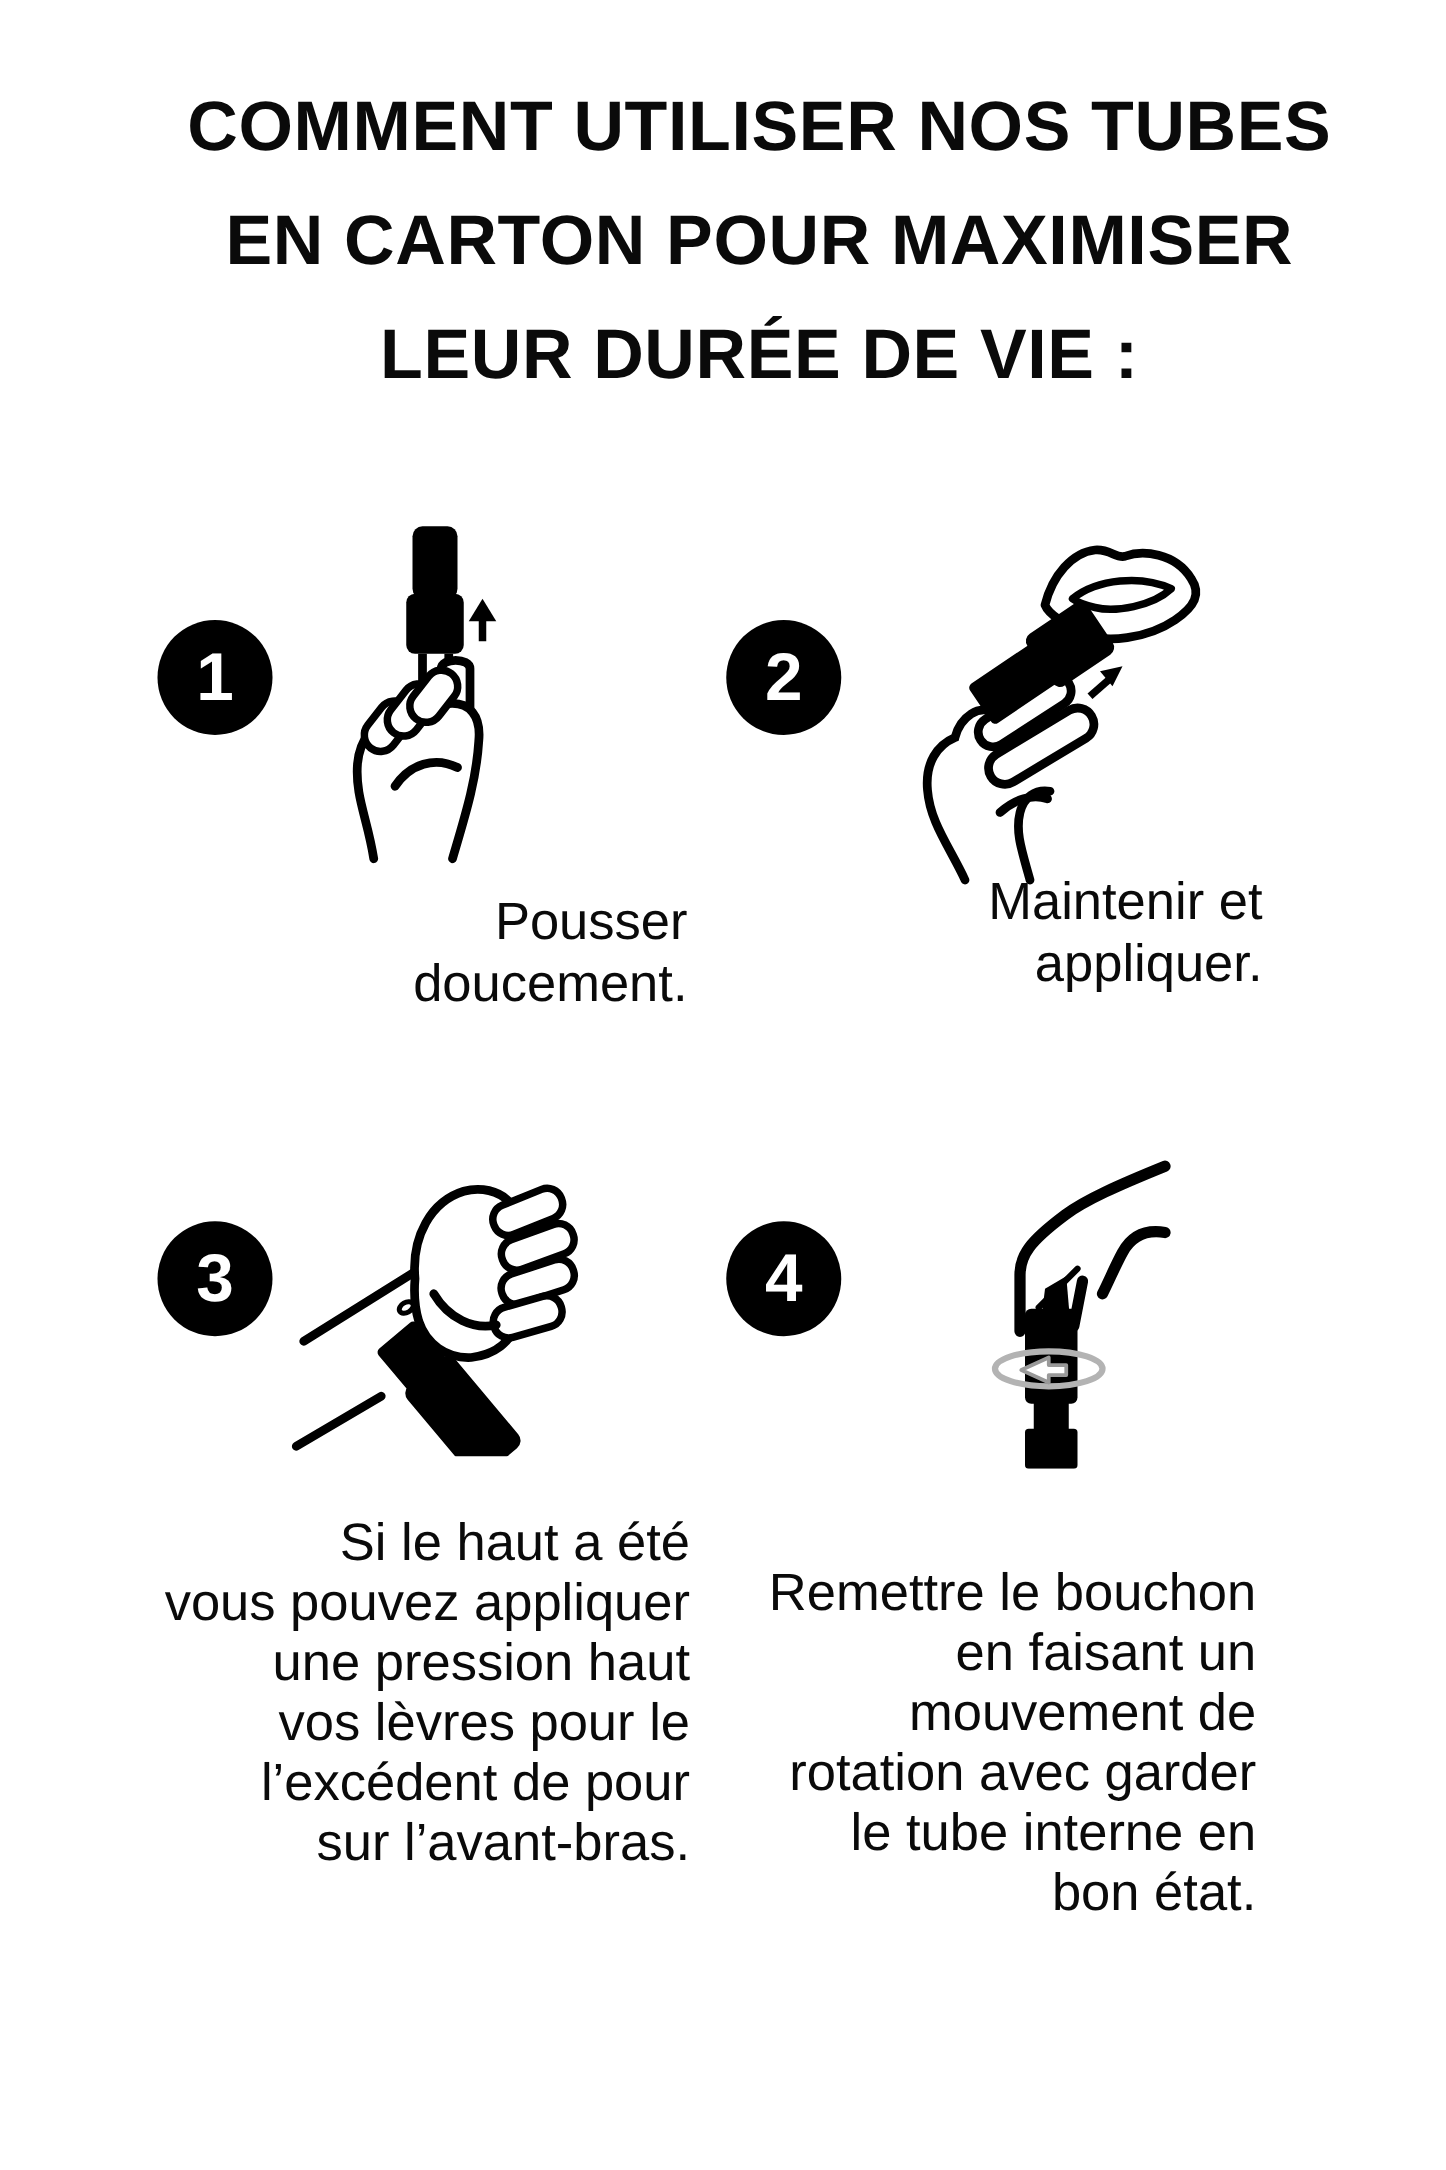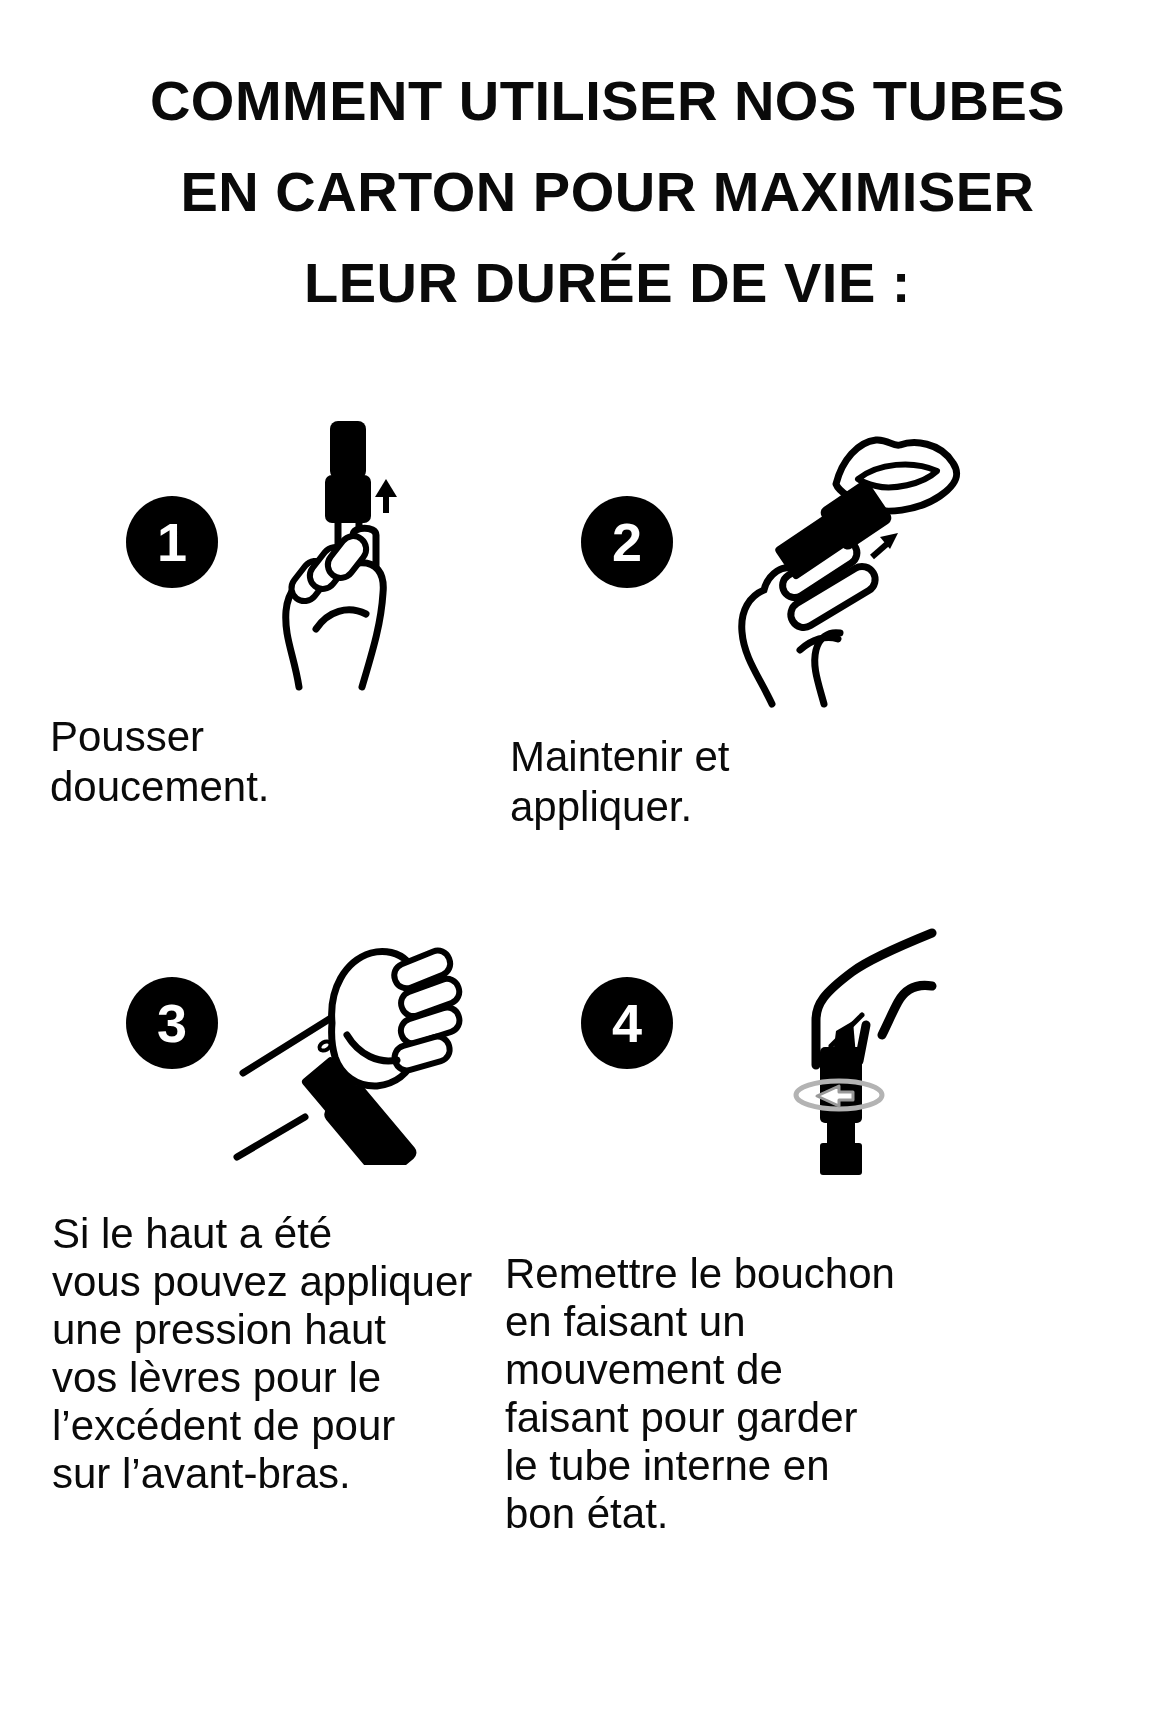--- a/index.html
+++ b/index.html
@@ -20,34 +20,34 @@
     padding-left:29px;
   }
   .badge {
     position:absolute; width:92px; height:92px; border-radius:50%;
     background:#000; color:#fff;
     display:flex; align-items:center; justify-content:center;
     font-size:54px; font-weight:700;
   }
   .illustration { position:absolute; }
   .caption {
-    position:absolute; text-align:left;
+    position:absolute; text-align:right;
     font-size:42px; line-height:50px; color:#0a0a0a;
   }
   .caption.tight { line-height:48px; }
   .b1 { left:126px; top:496px; }
   .b2 { left:581px; top:496px; }
   .b3 { left:126px; top:977px; }
   .b4 { left:581px; top:977px; }
   .i1 { left:258px; top:383px; width:168px; height:308px; }
   .i2 { left:700px; top:390px; width:330px; height:330px; }
   .i3 { left:225px; top:865px; width:280px; height:300px; }
   .i4 { left:690px; top:855px; width:280px; height:320px; }
   .c1 { left:50px;  top:712px;  width:500px; }
-  .c2 { left:510px; top:732px;  width:500px; }
+  .c2 { left:510px; top:696px;  width:500px; }
   .c3 { left:52px;  top:1210px; width:500px; }
   .c4 { left:505px; top:1210px; width:500px;margin-top:40px; }
 </style>
 </head>
 <body>
 
 <div class="title">
   <div>COMMENT UTILISER NOS TUBES</div>
   <div>EN CARTON POUR MAXIMISER</div>
   <div>LEUR DURÉE DE VIE :</div>
@@ -167,16 +167,16 @@
   <rect x="137" y="266" width="28" height="24" fill="#000"></rect>
   <rect x="130" y="288" width="42" height="32" rx="3" fill="#000"></rect>
 
   <ellipse cx="149" cy="240" rx="43" ry="14" fill="none" stroke="#b3b3b3" stroke-width="5"></ellipse>
   <path d="M127,241 L149,231 L149,237 L163,237 L163,245 L149,245 L149,251 Z" fill="#fff" stroke="#999999" stroke-width="3" stroke-linejoin="round"></path>
 </svg>
 <div class="caption c4 tight">
   <div>Remettre le bouchon</div>
   <div>en faisant un</div>
   <div>mouvement de</div>
-  <div>faisant pour garder</div>
+  <div>rotation avec garder</div>
   <div>le tube interne en</div>
   <div>bon état.</div>
 </div>
 
 </body></html>

